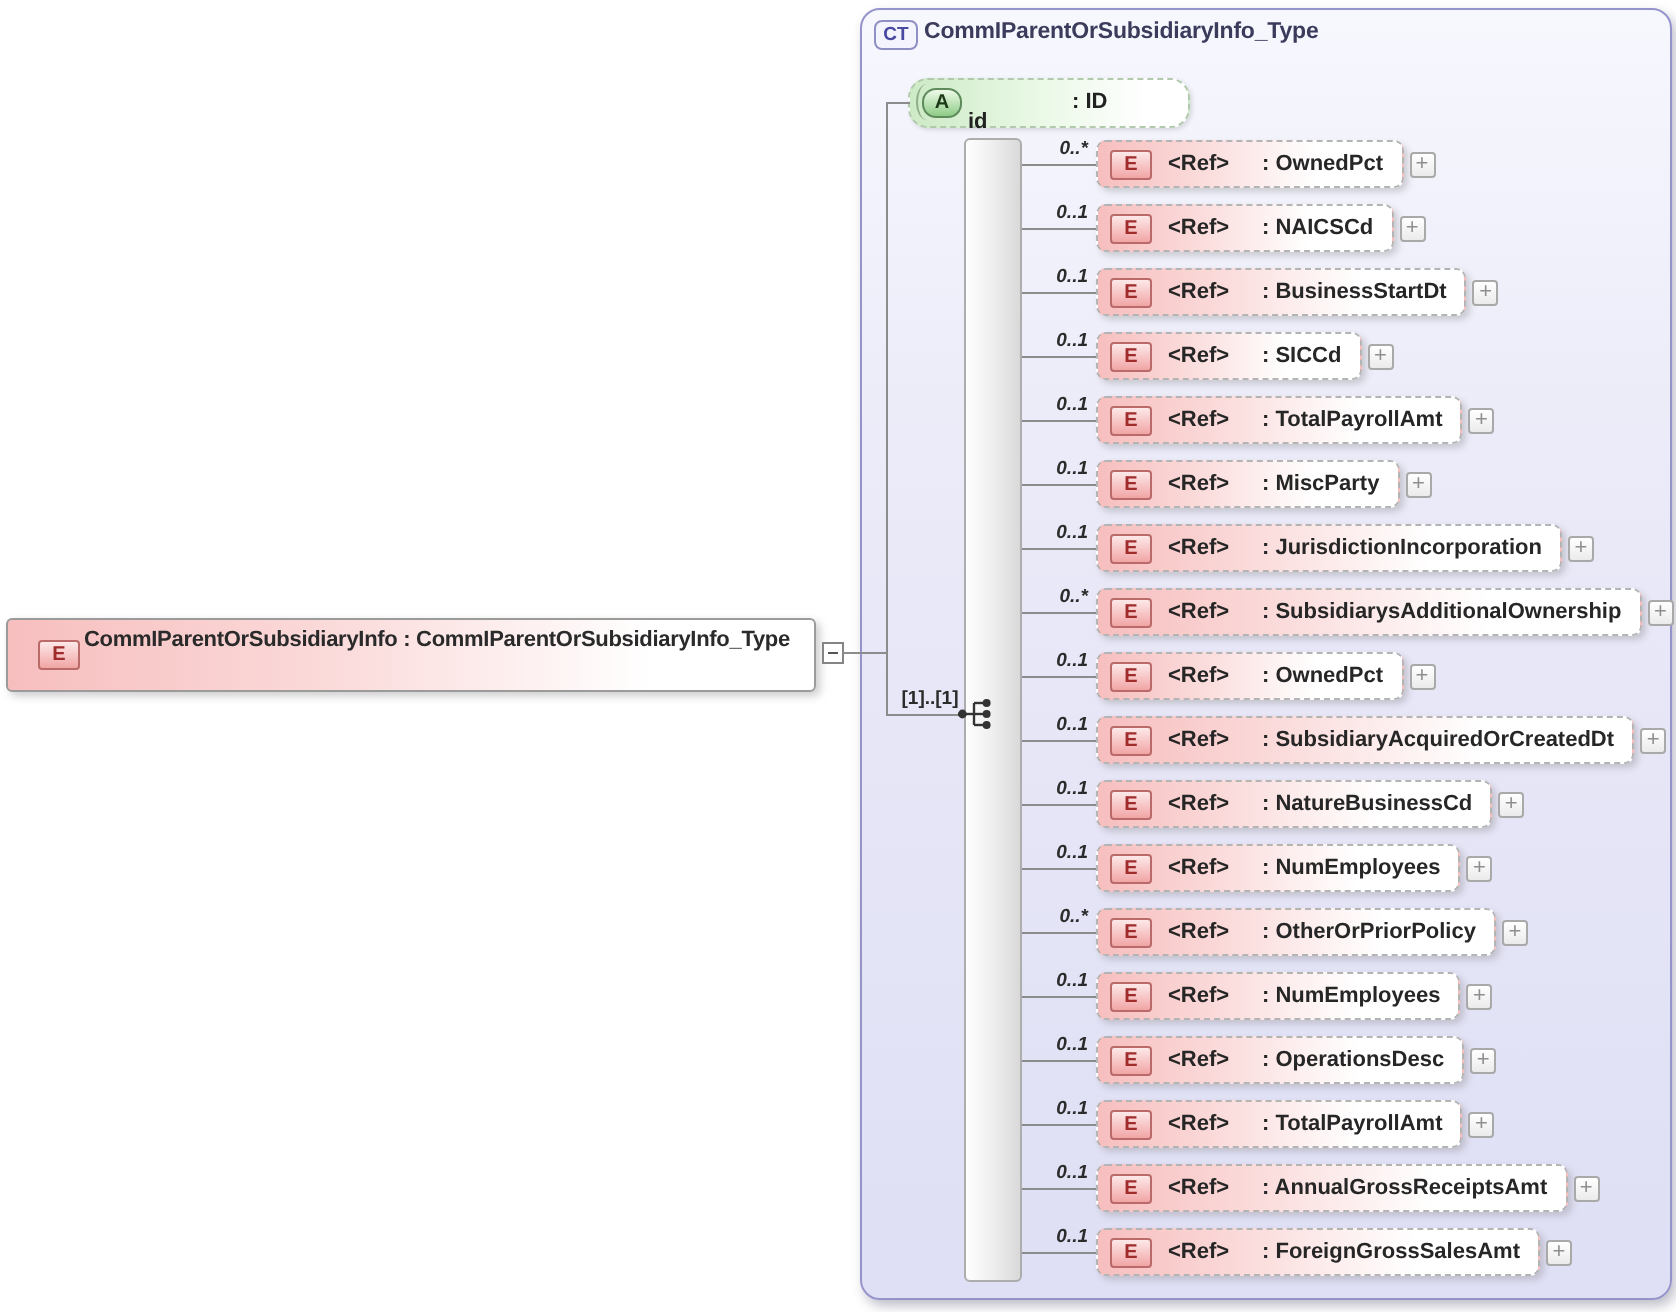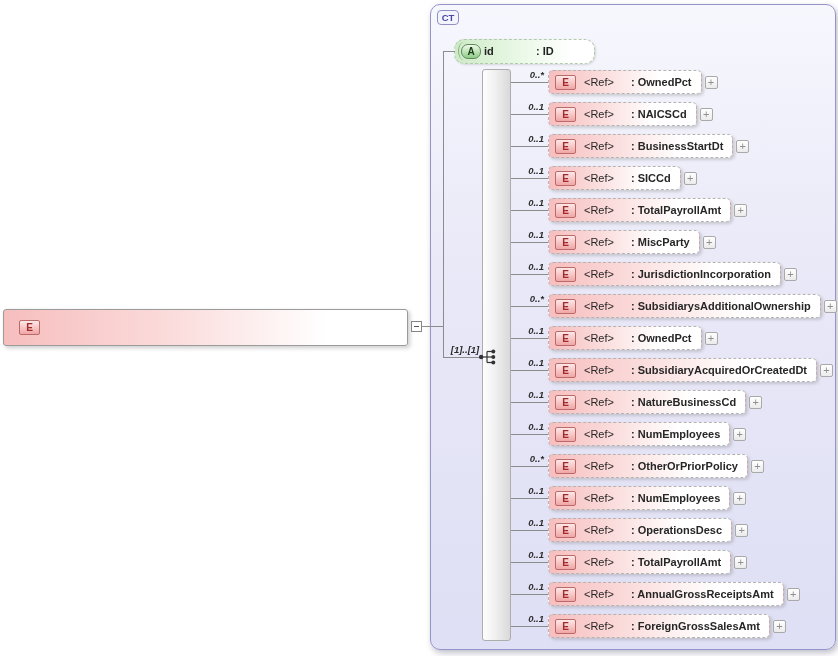--- a/index.html
+++ b/index.html
@@ -36,21 +36,21 @@
     position:absolute;left:3px;top:2px;width:10px;height:18px;
     border-left:1px solid #8fae89;border-radius:50%;
   }
   .a-badge{
     position:absolute;left:6px;top:4px;width:18px;height:13px;
     display:flex;align-items:center;justify-content:center;
     border:1px solid #5f8a5b;border-radius:7px;
     background:linear-gradient(180deg,#eefae9 0%,#8ecc86 100%);
     color:#1c3a18;font-size:10px;font-weight:bold;
   }
-  .attr-name{position:absolute;left:29px;top:5px;font-weight:bold;font-size:11px;color:#222;}
+  .attr-name{position:absolute;left:29px;top:15px;font-weight:bold;font-size:11px;color:#222;}
   .attr-type{position:absolute;left:81px;top:5px;font-weight:bold;font-size:11px;color:#222;}
   
   .root-box{
     position:absolute;left:3px;top:309px;width:403px;height:35px;
     border:1px solid #9b9b9b;border-radius:3px;
     background:linear-gradient(to right,#f7bebe 0%,#fbdada 40%,#ffffff 80%);
     box-shadow:2px 2px 4px rgba(110,110,110,.35);
   }
   .root-badge{position:absolute;left:9px;top:10px;}
   .root-text{
@@ -61,21 +61,21 @@
   .handle{
     position:absolute;left:411px;top:321px;width:9px;height:9px;
     border:1px solid #858585;background:#ffffff;
     display:flex;align-items:center;justify-content:center;
   }
   .handle-minus{width:5px;height:1px;background:#555;}
   
   .line{position:absolute;background:#8c8c8c;}
   .group-card{
     position:absolute;left:448px;top:344px;width:34px;text-align:center;
-    font-style:italic;font-weight:bold;font-size:9.5px;color:#2b2b2b;
+    font-weight:bold;font-size:9.5px;color:#2b2b2b;
   }
   .seq-icon{position:absolute;left:478px;top:348px;}
   .seq-bar{
     position:absolute;left:482px;top:69px;width:27px;height:570px;
     border:1px solid #adadad;border-radius:3px;
     background:linear-gradient(to right,#fefefe 0%,#f0f0f0 45%,#d9d9d9 100%);
   }
   
   .rowline{position:absolute;left:511px;width:37px;height:1px;background:#8c8c8c;}
   .card{
@@ -89,47 +89,49 @@
     background:linear-gradient(to right,#f7bebe 0%,#fbdcdc 35%,#ffffff 72%);
     box-shadow:2px 2px 3px rgba(120,120,120,.3);
   }
   .e-badge{
     width:19px;height:13px;flex:none;margin-left:6px;
     display:inline-flex;align-items:center;justify-content:center;
     border:1px solid #bb6a6a;border-radius:2px;
     background:linear-gradient(180deg,#fde8e8 0%,#f1a5a5 100%);
     color:#a02c2c;font-size:10px;font-weight:bold;
   }
-  .e-name{margin-left:8px;width:47px;flex:none;font-weight:normal;font-size:11px;color:#262626;}
+  .e-name{margin-left:8px;width:47px;flex:none;font-weight:bold;font-size:11px;color:#262626;}
   .e-type{font-weight:bold;font-size:11px;color:#262626;white-space:nowrap;}
   .plus{
     width:13px;height:13px;flex:none;margin-left:3px;box-sizing:border-box;
     border:1px solid #a9a9a9;border-radius:2px;
     background:linear-gradient(180deg,#ffffff 0%,#ebebeb 100%);
     color:#8f8f8f;font-size:11px;line-height:10px;
     display:flex;align-items:center;justify-content:center;
   }
 </style>
 </head>
 <body>
 
 <div class="stage">
 
   <div class="ct">
     <span class="ct-badge">CT</span>
+    <div class="ct-title">CommIParentOrSubsidiaryInfo_Type</div>
     <div class="attr-box">
       <div class="attr-arc"></div>
       <span class="a-badge">A</span>
       <span class="attr-name">id</span>
       <span class="attr-type">: ID</span>
     </div>
   </div>
 
   <div class="root-box">
     <span class="e-badge root-badge">E</span>
+    <div class="root-text">CommIParentOrSubsidiaryInfo : CommIParentOrSubsidiaryInfo_Type</div>
   </div>
   <div class="handle">
       <div class="handle-minus"></div>
     </div>
 
   <div class="line" style="left:421px;top:326px;width:22px;height:1px"></div>
   <div class="line" style="left:443px;top:51px;width:1px;height:307px"></div>
   <div class="line" style="left:444px;top:51px;width:11px;height:1px"></div>
   <div class="line" style="left:444px;top:357px;width:41px;height:1px"></div>
   <div class="group-card">[1]..[1]</div>

